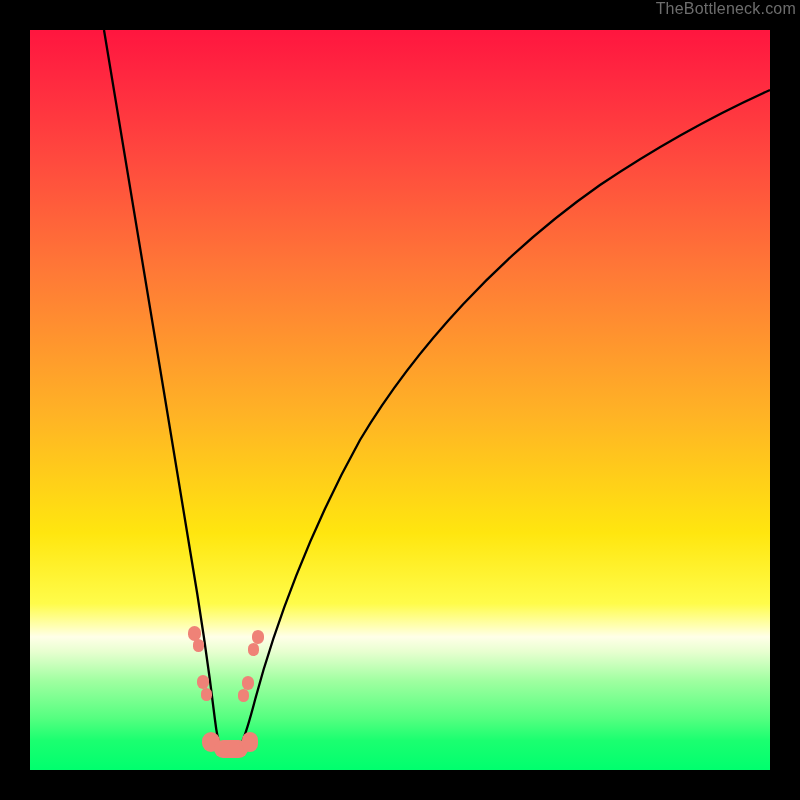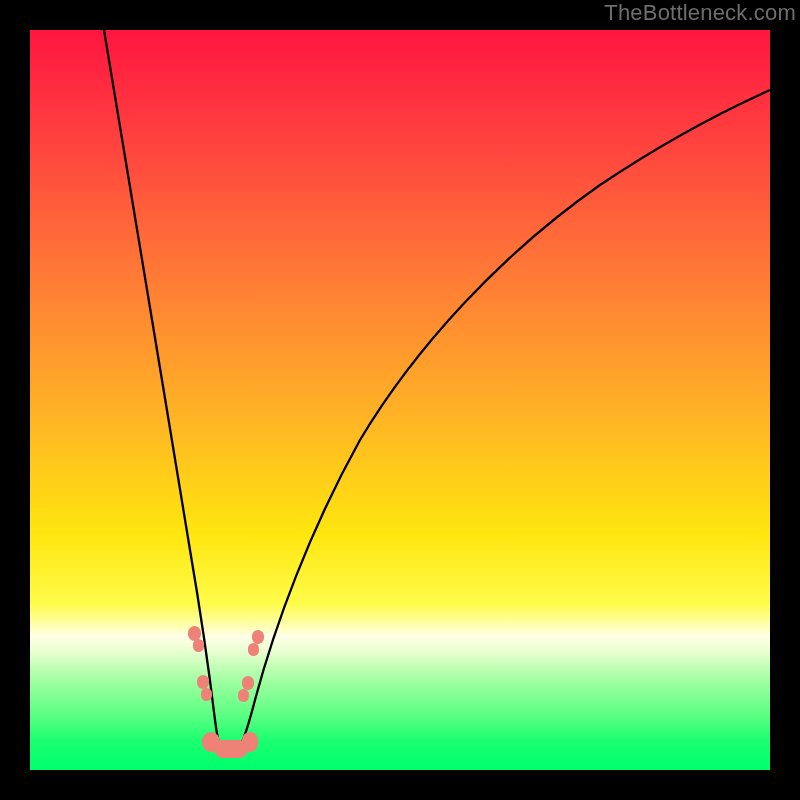--- a/index.html
+++ b/index.html
@@ -41,21 +41,21 @@
       #55ff80 93%,
       #1bff70 96%,
       #00ff6e 100%
     );
   }
   .watermark {
     position: absolute;
     top: 0;
     right: 4px;
     color: #6d6d6d;
-    font-size: 22px;
+    font-size: 16px;
     font-weight: 400;
     letter-spacing: 0.2px;
     user-select: none;
   }
   svg.curve {
     position: absolute;
     left: 0;
     top: 0;
     width: 740px;
     height: 740px;

